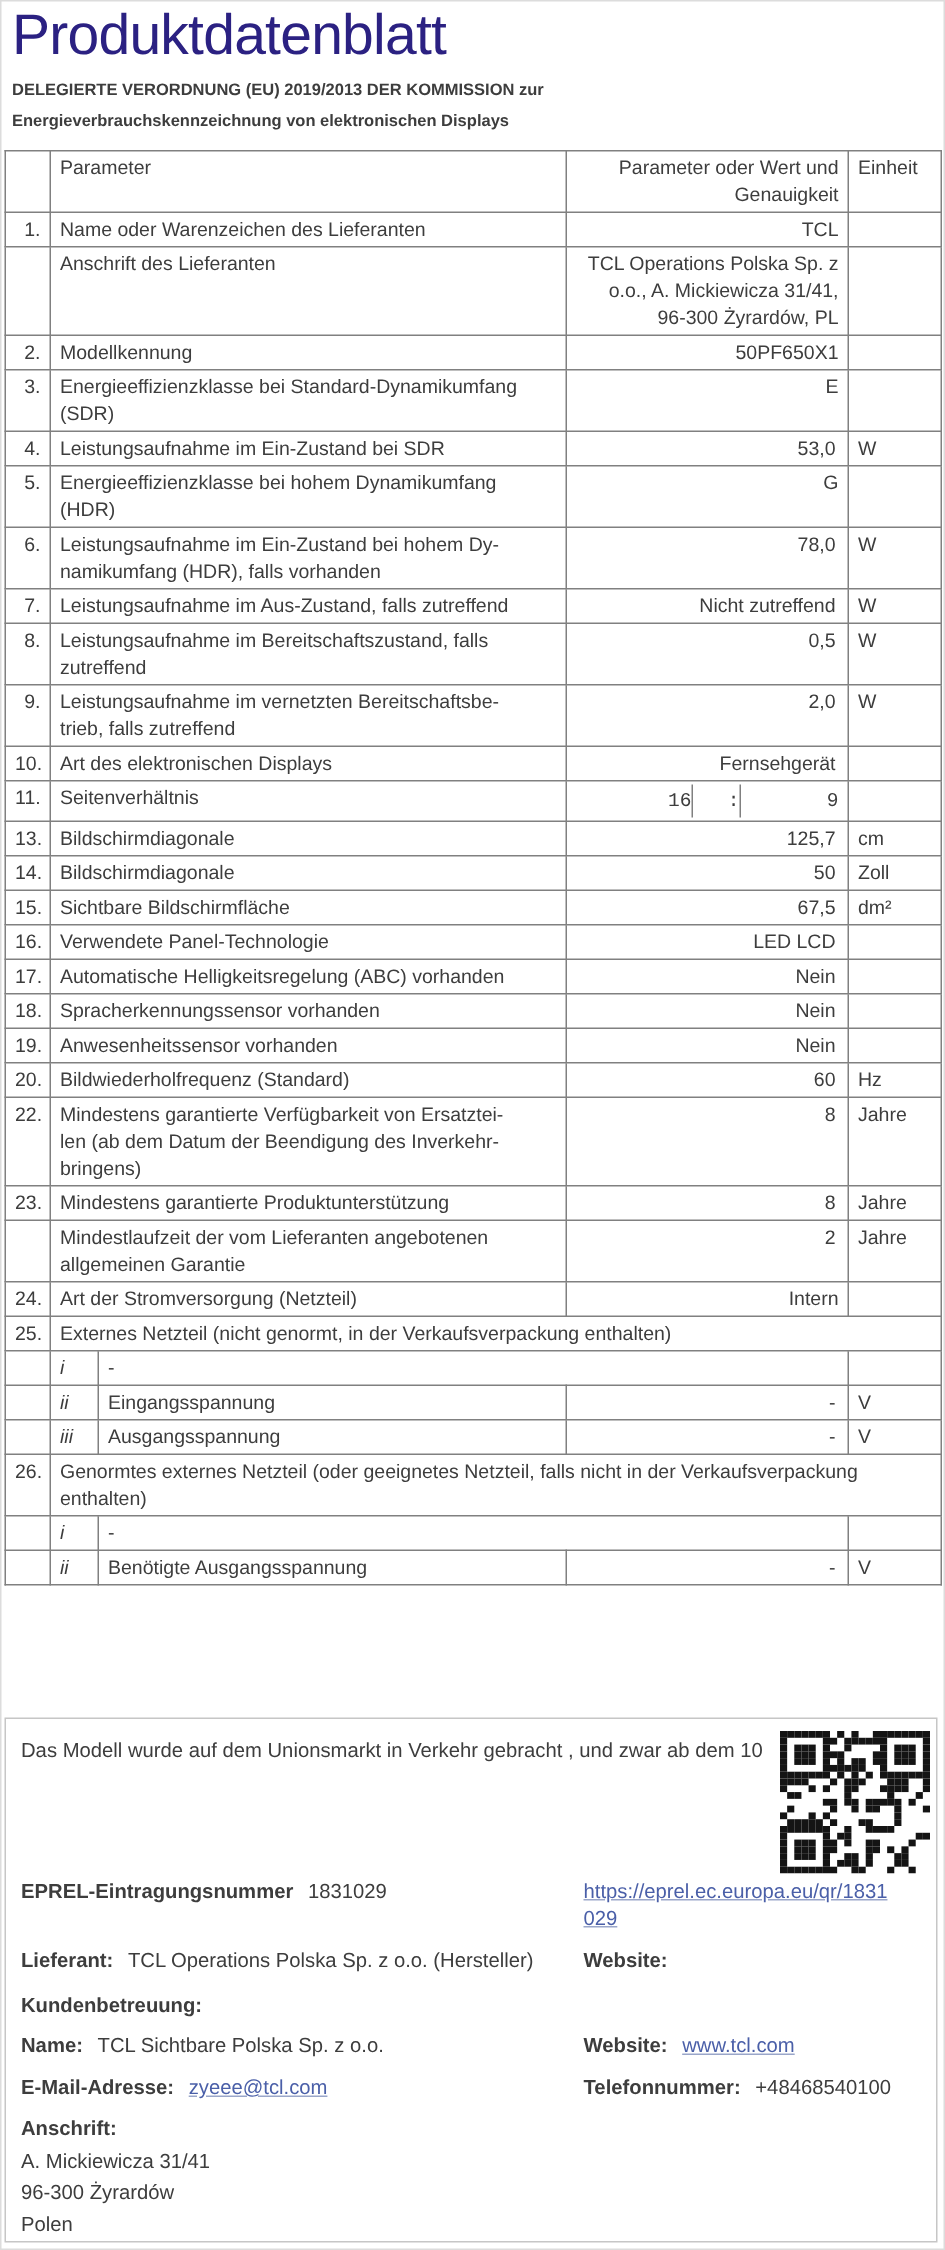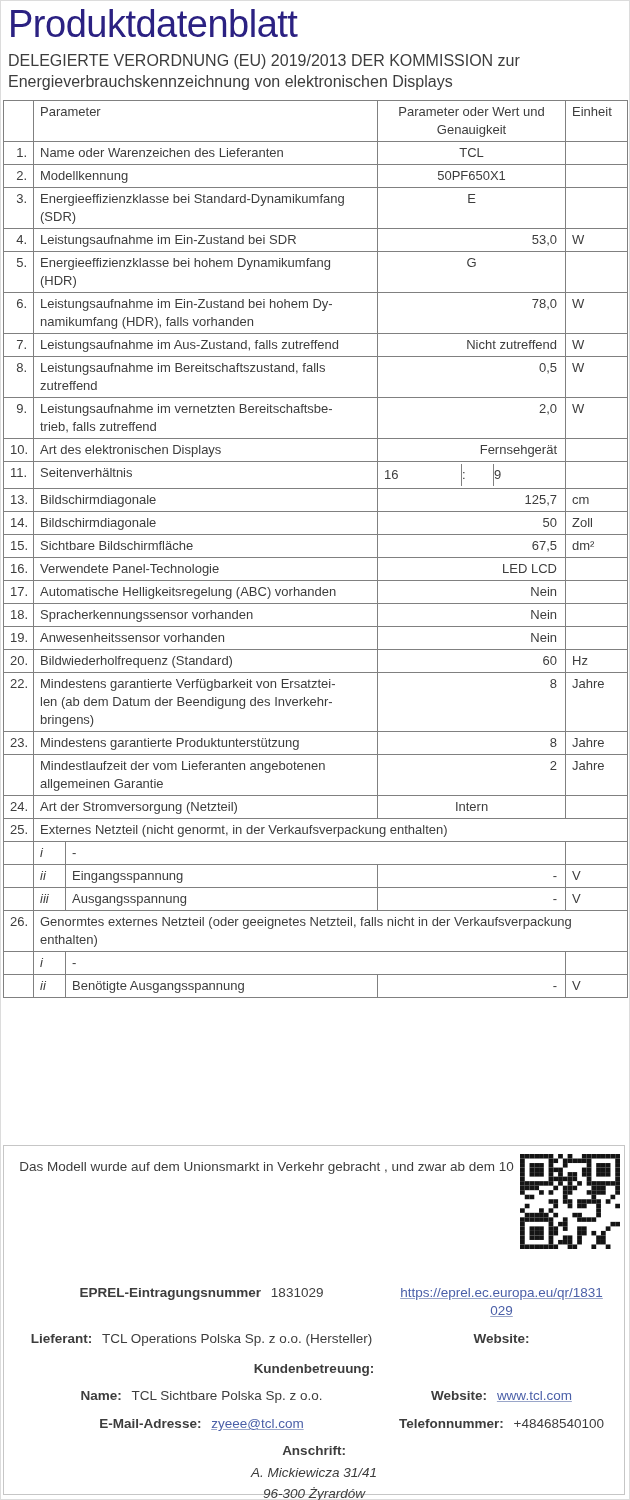--- a/index.html
+++ b/index.html
@@ -7,63 +7,63 @@
     width:630px;height:1500px;background:#ffffff;position:relative;
     font-family:"Liberation Sans",sans-serif;color:var(--c-text,#3d3d3d);
     box-shadow:inset 0 0 0 1px #dcdcdc;overflow:hidden;
   }
   .top{height:1132px;overflow:hidden;padding:0;}
   .title{
     margin:6px 0 0 8px;font-size:38px;font-weight:normal;line-height:36px;
     color:var(--c-title,#2b2182);letter-spacing:-0.5px;
   }
   .subtitle{
-    margin:8px 0 8px 8px;font-size:16px;line-height:21px;white-space:pre-line;
+    margin:8px 0 8px 8px;font-size:11px;line-height:21px;white-space:pre-line;font-weight:bold;
   }
   table.datasheet{
     border-collapse:collapse;table-layout:fixed;width:624px;margin-left:3px;
     font-size:13px;line-height:18px;
   }
   table.datasheet td{
     border:1px solid var(--c-table_border,#808080);
     vertical-align:top;padding:2px 6px;overflow:hidden;
   }
   td.num{text-align:right;padding-right:5px;}
   td.subnum{font-style:italic;padding-left:7px;}
   td.lbl{padding-left:9px;white-space:pre-line;}
   td.val{white-space:pre-line;}
   td.val.right{text-align:right;padding-right:8px;}
-  td.val.left{text-align:center;}
+  td.val.left{text-align:right;}
   td.unit{padding-left:7px;}
   td.hdr{font-weight:normal;}
   td.triple{padding:0;}
   .tripwrap{display:flex;width:100%;height:100%;}
-  .tripwrap span{display:block;text-align:left;padding:2px 0;}
+  .tripwrap span{display:block;text-align:right;padding:2px 0;font-family:Liberation Mono, monospace;}
   .trip-a{width:77px;}
   .trip-b{width:31px;border-left:1px solid var(--c-table_border,#808080);border-right:1px solid var(--c-table_border,#808080);}
   .trip-c{flex:1;}
   .footerbox{
     position:absolute;left:3px;top:1145px;width:622px;height:350px;
     border:1px solid var(--c-box_border,#c6c6c6);box-sizing:border-box;
-    padding:12px 10px 0 10px;font-size:13.5px;line-height:18px;text-align:center;
+    padding:12px 10px 0 10px;font-size:13.5px;line-height:18px;
   }
   .note{width:505px;white-space:nowrap;overflow:hidden;}
   .qr{position:absolute;top:8px;right:4px;width:100px;height:95px;}
   .spacer{height:76px;}
-  .frow{display:flex;align-items:flex-start;margin-top:32px;}
+  .frow{display:flex;align-items:flex-start;}
   .fleft{flex:0 0 375px;}
   .fright{flex:1;}
   .blbl{font-weight:bold;}
   .bval{margin-left:6px;}
   a.lnk{color:var(--c-link,#4a5fa8);text-decoration-color:#9aa6c9;}
   .eprel-link{display:inline-block;width:208px;word-break:break-all;}
   .m10{margin-top:10px;}
   .m12{margin-top:12px;}
   .m9{margin-top:9px;}
-  .addr{white-space:pre-line;line-height:21px;margin-top:2px;font-style:italic;}
+  .addr{white-space:pre-line;line-height:21px;margin-top:2px;}
 </style>
 </head>
 <body>
 
 <div class="top">
   <div class="title">Produktdatenblatt</div>
   <div class="subtitle">DELEGIERTE VERORDNUNG (EU) 2019/2013 DER KOMMISSION zur
 Energieverbrauchskennzeichnung von elektronischen Displays</div>
   <table class="datasheet">
     <colgroup>
@@ -79,20 +79,28 @@
         <td class="lbl hdr" colspan="2">Parameter</td>
         <td class="val hdr left">Parameter oder Wert und Genauigkeit</td>
         <td class="unit hdr">Einheit</td>
       </tr>
     </thead>
     <tbody id="tbody">
         <tr>
           <td class="num">1.</td>
           <td class="lbl" colspan="2">Name oder Warenzeichen des Lieferanten</td>
           <td class="val left">TCL</td>
+          <td class="unit"></td>
+        </tr>
+        <tr>
+          <td class="num"></td>
+          <td class="lbl" colspan="2">Anschrift des Lieferanten</td>
+          <td class="val left">TCL Operations Polska Sp. z
+o.o., A. Mickiewicza 31/41,
+96-300 Żyrardów, PL</td>
           <td class="unit"></td>
         </tr>
         <tr>
           <td class="num">2.</td>
           <td class="lbl" colspan="2">Modellkennung</td>
           <td class="val left">50PF650X1</td>
           <td class="unit"></td>
         </tr>
         <tr>
           <td class="num">3.</td>

